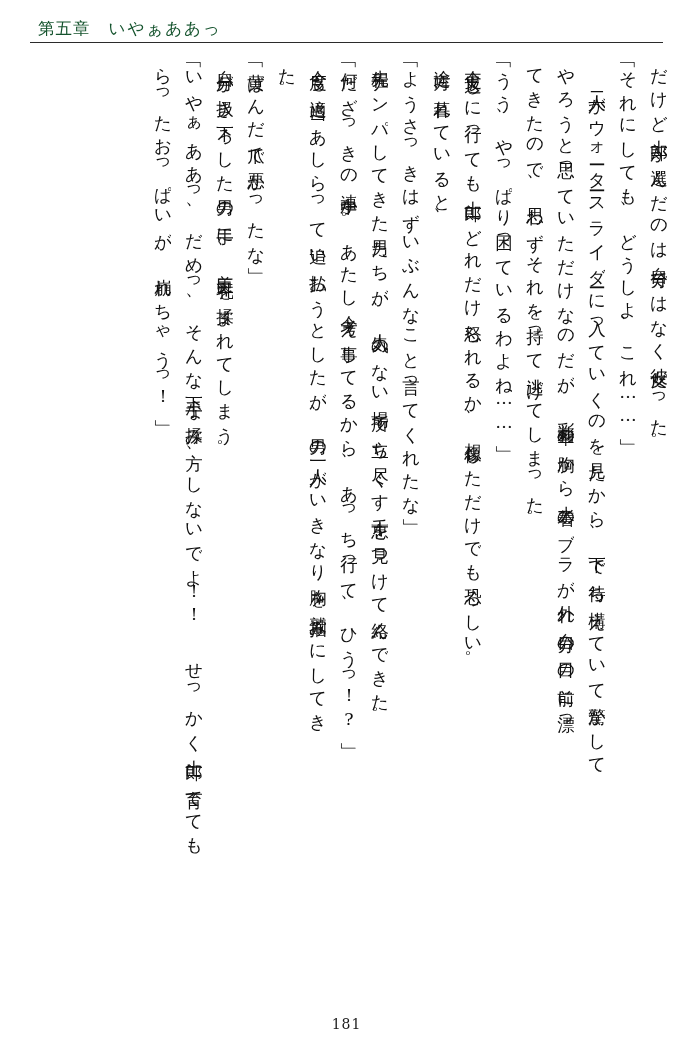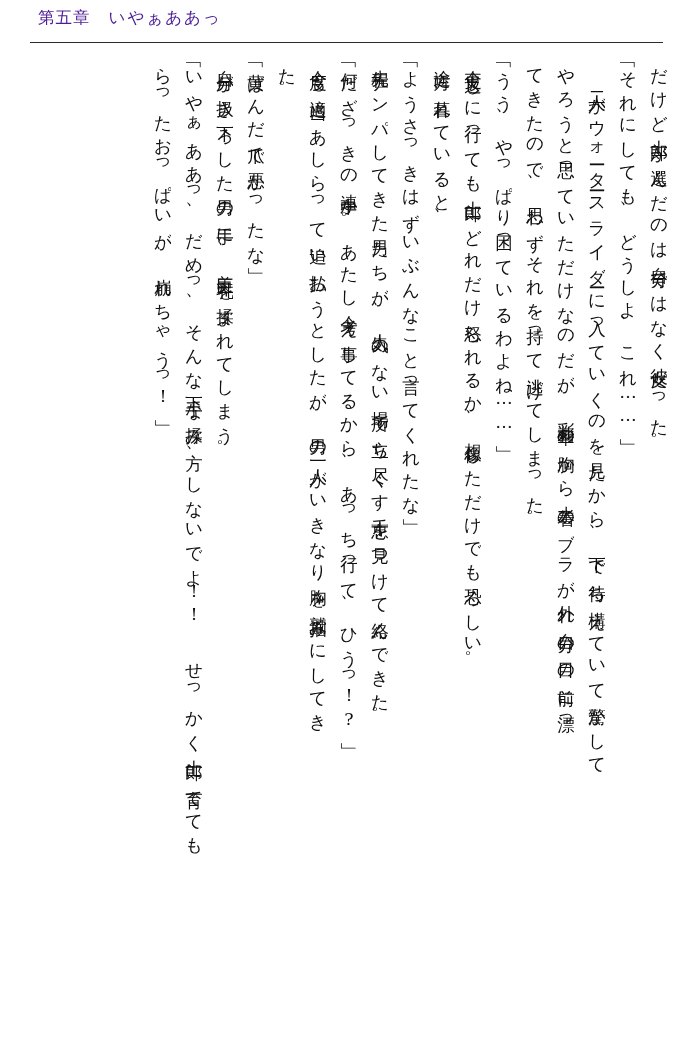--- a/index.html
+++ b/index.html
@@ -16,29 +16,29 @@
   }
   .page {
     position: relative;
     width: 693px;
     height: 1050px;
     background: #ffffff;
     box-sizing: border-box;
   }
   .header {
     position: absolute;
-    top: 3px;
+    top: 14px;
     left: 38px;
     right: 38px;
     height: 30px;
     display: flex;
     align-items: center;
     font-size: 16.5px;
     letter-spacing: 1px;
-    color: #4c1d95;
+    color: #14532d;
     white-space: nowrap;
   }
   .chapter-number {
     margin-right: 18px;
   }
   .chapter-title {
     letter-spacing: 2px;
   }
   .rule {
     position: absolute;
@@ -123,15 +123,16 @@
       <div class="vline">先程ナンパしてきた男たちが、人気のない場所で立ち尽くす千恵を見つけて絡んできた。</div>
       <div class="vline">「何だざっきの連中か。あたし今考え事してるから、あっち行って、ひうっ!?」</div>
       <div class="vline">今度も適当にあしらって追い払おうとしたが、男の一人がいきなり胸を鷲掴みにしてき</div>
       <div class="vline">た。</div>
       <div class="vline">「黄ばんだ爪で悪かったな」</div>
       <div class="vline">自分が扱き下ろした男の手に、美巨乳を揉まれてしまう。</div>
       <div class="vline">「いやぁああっ、だめっ、そんな下手な揉み方、しないでよ!! せっかく士郎に育てても</div>
       <div class="vline">らったおっぱいが、崩れちゃうっ!」</div>
     </div>
 
+  <div class="page-number">181</div>
   <div class="page-footer-mark"></div>
 
 </div>
 
 </body></html>

